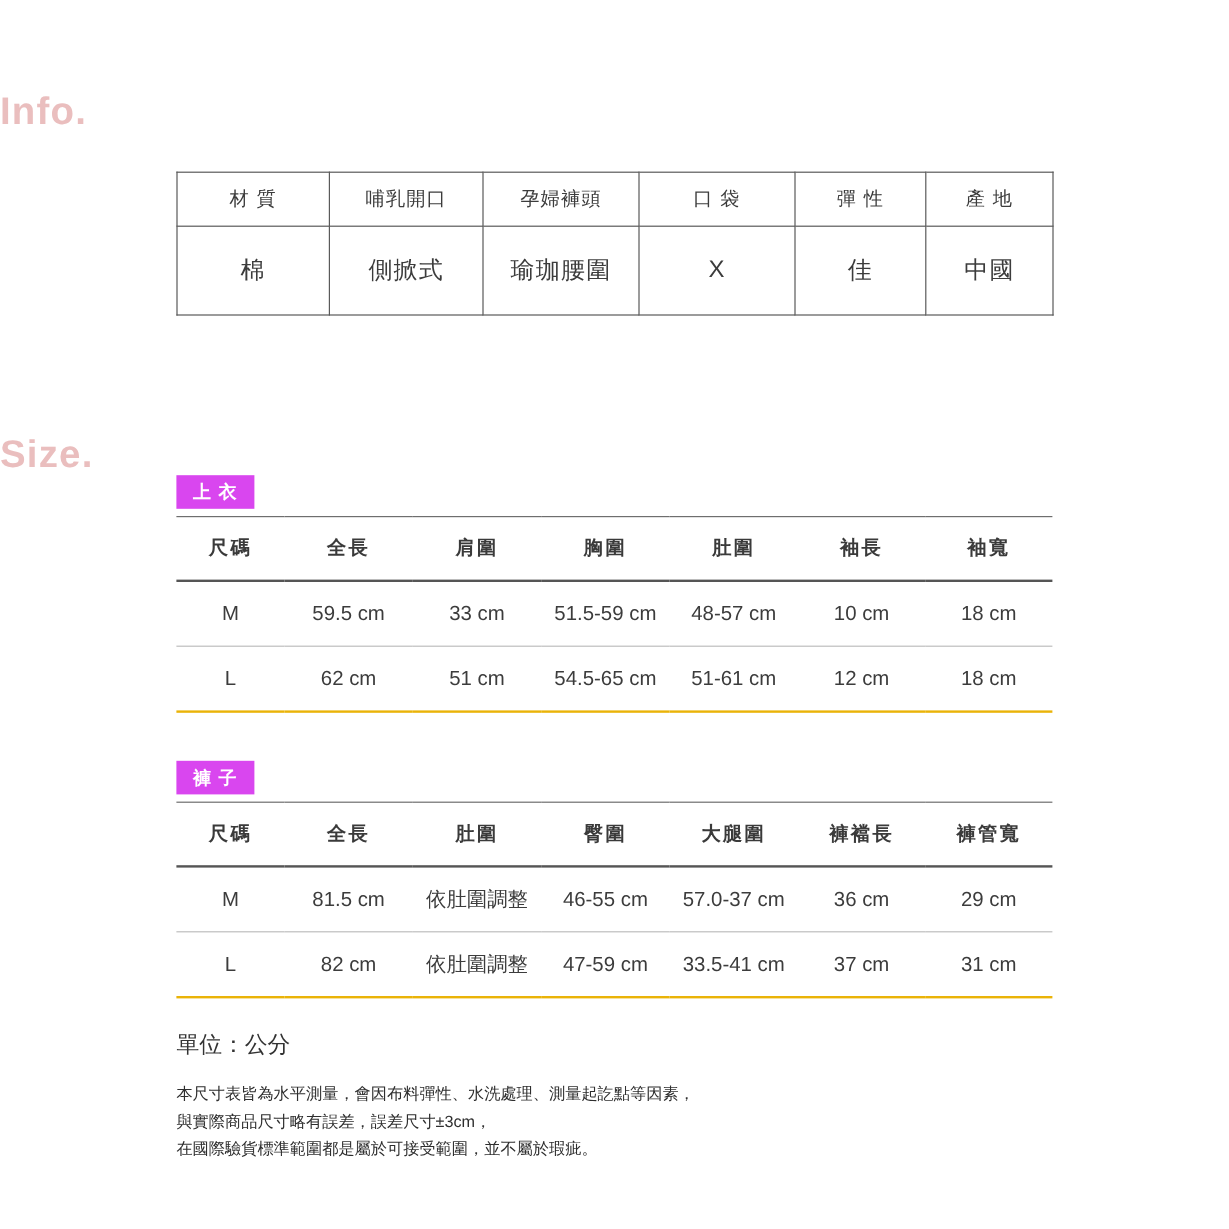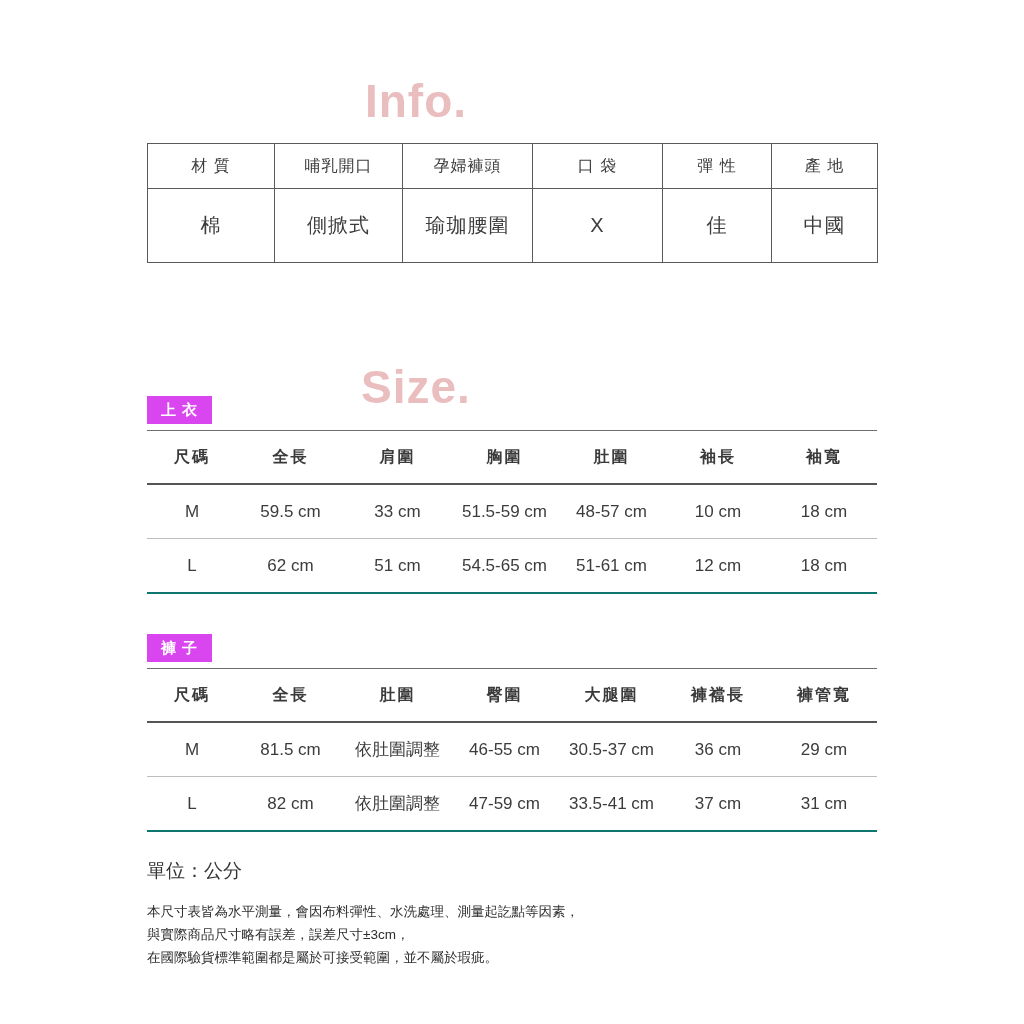--- a/index.html
+++ b/index.html
@@ -2,22 +2,22 @@
 <html><head>
 <meta charset="utf-8">
 <style>
   html,body{margin:0;padding:0;}
   body{
     width:1024px;height:1024px;background:#ffffff;position:relative;
     font-family:"Liberation Sans","DejaVu Sans",sans-serif;
     color:#3c3c3c;
   }
   .sec-title{
-    position:absolute;left:0;width:832px;text-align:center;
-    font-size:46px;font-weight:700;letter-spacing:1px;color:#eabebe;
+    position:absolute;left:0;width:832px;text-align:left;
+    font-size:32px;font-weight:700;letter-spacing:1px;color:#eabebe;
   }
   #title-info{top:74px;}
   #title-size{top:360px;}
 
   
   .info-table{
     position:absolute;left:147px;top:143px;width:730px;
     border-collapse:collapse;table-layout:fixed;
   }
   .info-table td{
@@ -33,21 +33,21 @@
     background:#d946ef;color:#ffffff;font-size:15px;font-weight:700;
     display:flex;align-items:center;justify-content:center;letter-spacing:1px;
   }
   #badge-top{top:396px;}
   #badge-pants{top:634px;}
 
   
   .size-table{
     position:absolute;left:147px;width:730px;
     border-collapse:collapse;table-layout:fixed;
-    border-top:1px solid #6e6e6e;border-bottom:2px solid #0f766e;
+    border-top:1px solid #6e6e6e;border-bottom:2px solid #eab308;
   }
   #size-table-top{top:430px;}
   #size-table-pants{top:668px;}
   .size-table td{text-align:center;vertical-align:middle;padding:0;}
   .size-table tr.hdr td{
     height:52px;font-size:16px;font-weight:700;letter-spacing:2px;
     border-bottom:2px solid #555555;color:#3a3a3a;
   }
   .size-table tr.r1 td{
     height:53px;font-size:17px;border-bottom:1px solid #bdbdbd;color:#3c3c3c;
@@ -163,21 +163,21 @@
     <td>臀圍</td>
     <td>大腿圍</td>
     <td>褲襠長</td>
     <td>褲管寬</td>
   </tr>
   <tr class="r1">
     <td>M</td>
     <td>81.5 cm</td>
     <td>依肚圍調整</td>
     <td>46-55 cm</td>
-    <td>30.5-37 cm</td>
+    <td>57.0-37 cm</td>
     <td>36 cm</td>
     <td>29 cm</td>
   </tr>
   <tr class="r2">
     <td>L</td>
     <td>82 cm</td>
     <td>依肚圍調整</td>
     <td>47-59 cm</td>
     <td>33.5-41 cm</td>
     <td>37 cm</td>

